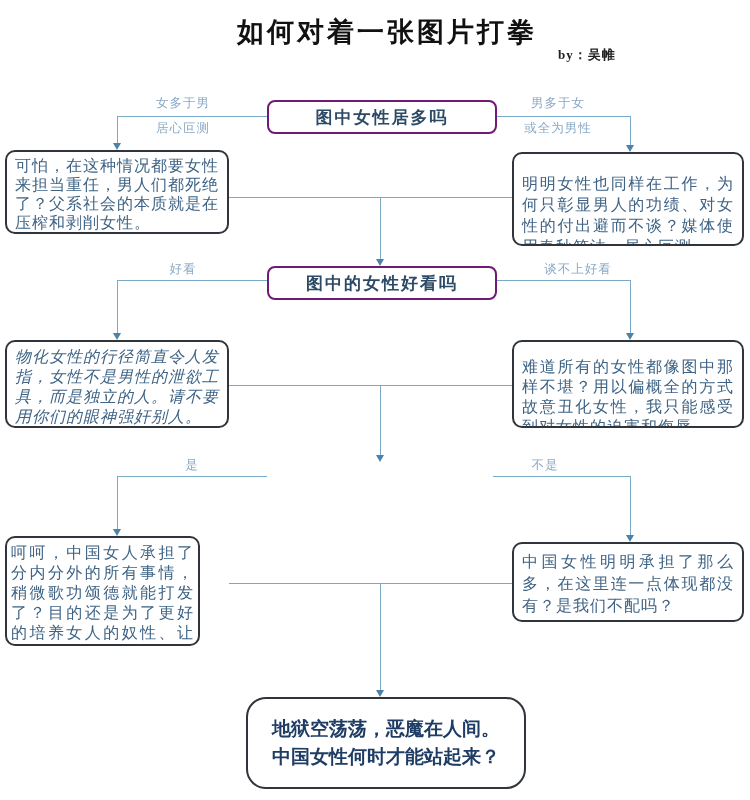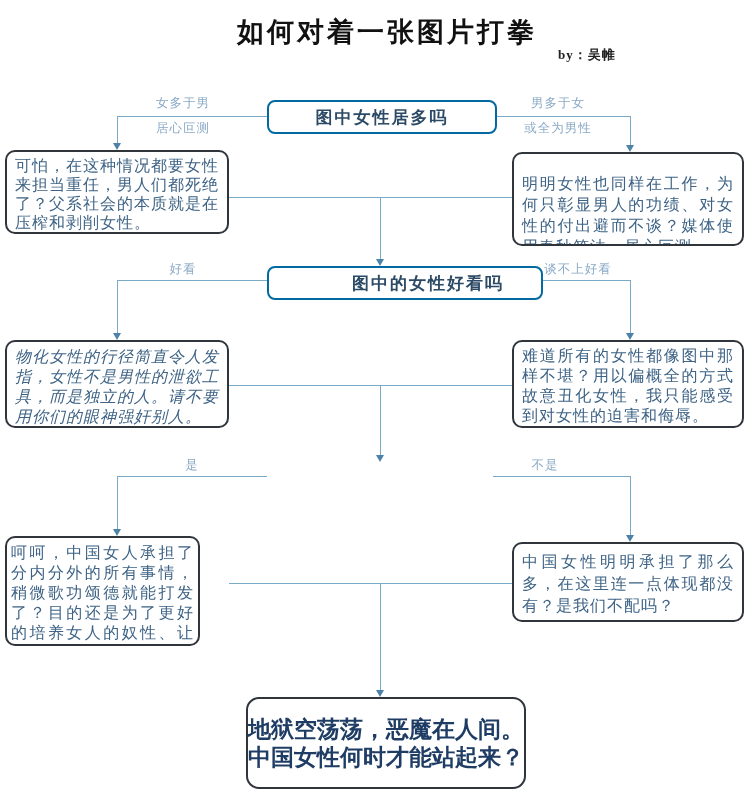--- a/index.html
+++ b/index.html
@@ -12,37 +12,37 @@
     font-size:27px;font-weight:bold;color:#111111;letter-spacing:3px;
     font-family:"Liberation Serif","DejaVu Serif",serif;
     margin-left:12px;
   }
   .byline{
     position:absolute;left:558px;top:46px;font-size:13px;font-weight:bold;
     color:#222222;letter-spacing:1px;
   }
   .decision{
     position:absolute;left:267px;width:226px;height:30px;
-    border:2px solid #0369a1;border-radius:8px;background:#ffffff;
+    border:2px solid #701a75;border-radius:8px;background:#ffffff;
     display:flex;align-items:center;justify-content:center;
     font-family:"Liberation Sans","DejaVu Sans",sans-serif;
     font-weight:bold;font-size:17px;color:#2c4a66;letter-spacing:2px;z-index:3;
   }
   .sidebox{
     position:absolute;border:2px solid #30353b;border-radius:10px;background:#ffffff;
     font-family:"DejaVu Serif","Liberation Serif",serif;
     color:#3e6385;font-size:16px;text-align:justify;letter-spacing:1px;
     overflow:hidden;z-index:3;box-sizing:border-box;
   }
   .conclusion{
     position:absolute;left:246px;top:697px;width:276px;height:88px;
-    border:2px solid #30353b;border-radius:13px;background:#ffffff;
+    border:2px solid #30353b;border-radius:20px;background:#ffffff;
     display:flex;flex-direction:column;align-items:center;justify-content:center;
     font-family:"Liberation Sans","DejaVu Sans",sans-serif;
-    font-weight:bold;font-size:23px;line-height:28px;color:#1e3c64;z-index:3;
+    font-weight:bold;font-size:19px;line-height:28px;color:#1e3c64;z-index:3;
   }
   .blabel{
     position:absolute;text-align:center;font-size:12.5px;color:#8aa9c6;
     letter-spacing:1px;z-index:2;background:transparent;
     font-family:"DejaVu Serif","Liberation Serif",serif;
   }
   .hline{position:absolute;height:1px;background:#79aac8;z-index:1;}
   .vline{position:absolute;width:1px;background:#79aac8;z-index:1;}
   .arrow-down{
     position:absolute;width:0;height:0;z-index:2;
@@ -72,34 +72,34 @@
   <div class="vline" style="left:630px;top:116px;height:32px;"></div>
   <div class="arrow-down" style="left:626px;top:145px;"></div>
 
   <div class="sidebox" style="left:5px;top:150px;width:224px;height:84px;padding:4px 8px;line-height:19px;">可怕，在这种情况都要女性来担当重任，男人们都死绝了？父系社会的本质就是在压榨和剥削女性。</div>
   <div class="sidebox" style="left:512px;top:152px;width:232px;height:94px;padding:19px 8px;line-height:21px;">明明女性也同样在工作，为何只彰显男人的功绩、对女性的付出避而不谈？媒体使用春秋笔法，居心叵测。</div>
 
   <div class="hline" style="left:229px;top:197px;width:283px;"></div>
   <div class="vline" style="left:380px;top:197px;height:63px;"></div>
   <div class="arrow-down" style="left:376px;top:259px;"></div>
 
-  <div class="decision" style="top:266px;padding-left:46px;">图中的女性好看吗</div>
+  <div class="decision" style="top:266px;">图中的女性好看吗</div>
 
   <div class="blabel" style="left:123px;top:261px;width:120px;">好看</div>
   <div class="blabel" style="left:518px;top:261px;width:120px;">谈不上好看</div>
 
   <div class="hline" style="left:117px;top:280px;width:150px;"></div>
   <div class="vline" style="left:117px;top:280px;height:54px;"></div>
   <div class="arrow-down" style="left:113px;top:333px;"></div>
   <div class="hline" style="left:493px;top:280px;width:137px;"></div>
   <div class="vline" style="left:630px;top:280px;height:54px;"></div>
   <div class="arrow-down" style="left:626px;top:333px;"></div>
 
   <div class="sidebox" style="left:5px;top:340px;width:224px;height:88px;padding:5px 8px;line-height:20px;font-style:italic;">物化女性的行径简直令人发指，女性不是男性的泄欲工具，而是独立的人。请不要用你们的眼神强奸别人。</div>
-  <div class="sidebox" style="left:512px;top:340px;width:232px;height:88px;padding:4px 8px;line-height:20px;">难道所有的女性都像图中那样不堪？用以偏概全的方式故意丑化女性，我只能感受到对女性的迫害和侮辱。</div>
+  <div class="sidebox" style="left:512px;top:340px;width:232px;height:88px;padding:15px 8px;line-height:20px;">难道所有的女性都像图中那样不堪？用以偏概全的方式故意丑化女性，我只能感受到对女性的迫害和侮辱。</div>
 
   <div class="hline" style="left:229px;top:385px;width:283px;"></div>
   <div class="vline" style="left:380px;top:385px;height:71px;"></div>
   <div class="arrow-down" style="left:376px;top:455px;"></div>
 
 
   <div class="blabel" style="left:132px;top:457px;width:120px;">是</div>
   <div class="blabel" style="left:485px;top:457px;width:120px;">不是</div>
 
   <div class="hline" style="left:117px;top:476px;width:150px;"></div>

